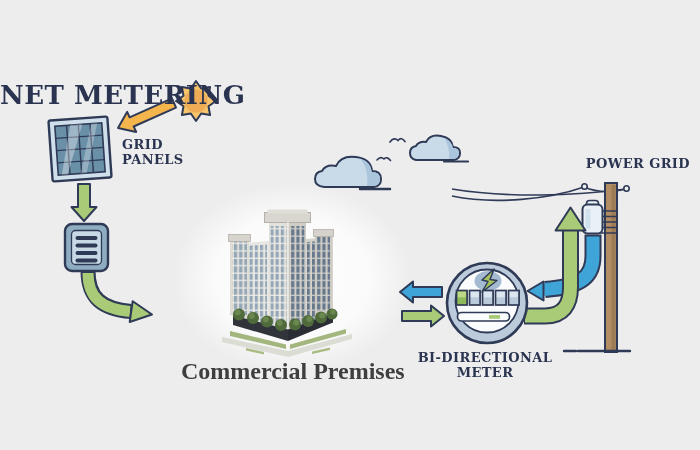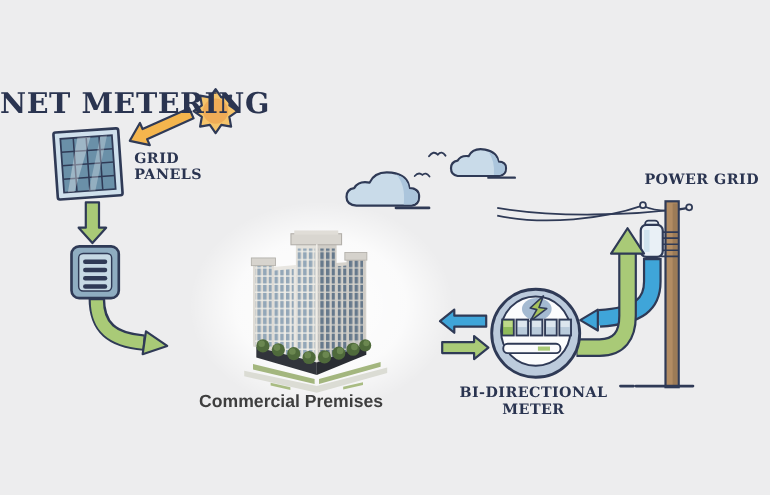--- a/index.html
+++ b/index.html
@@ -14,22 +14,22 @@
   }
   .title{
     font-size:26px;letter-spacing:.5px;left:0;right:0;top:80px;text-align:left;
   }
   .solar-label{left:122px;top:137px;}
   .converter-label{left:122px;top:230px;}
   .meter-label{left:395px;width:180px;top:350px;text-align:center;}
   .grid-label{left:530px;width:160px;top:156px;text-align:right;}
   .premises-label{
     left:181px;width:220px;top:357px;text-align:left;
-    font-family:Liberation Sans, sans-serif;
-    font-weight:bold;font-size:16px;letter-spacing:0;color:var(--text-grey,#3E3E3E);
+    font-family:Liberation Serif, serif;
+    font-weight:bold;font-size:24px;letter-spacing:0;color:var(--text-grey,#3E3E3E);
     white-space:nowrap;
   }
   svg{position:absolute;left:0;top:0;}
 </style>
 </head>
 <body>
 
 <div class="stage">
 
 <svg width="700" height="450" viewBox="0 0 700 450">

